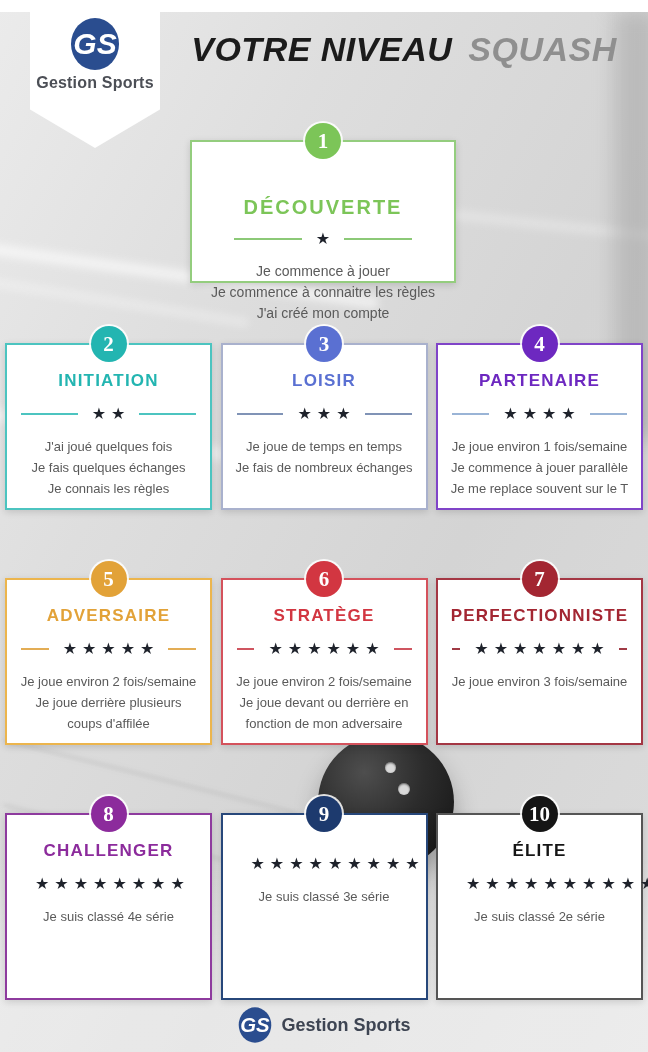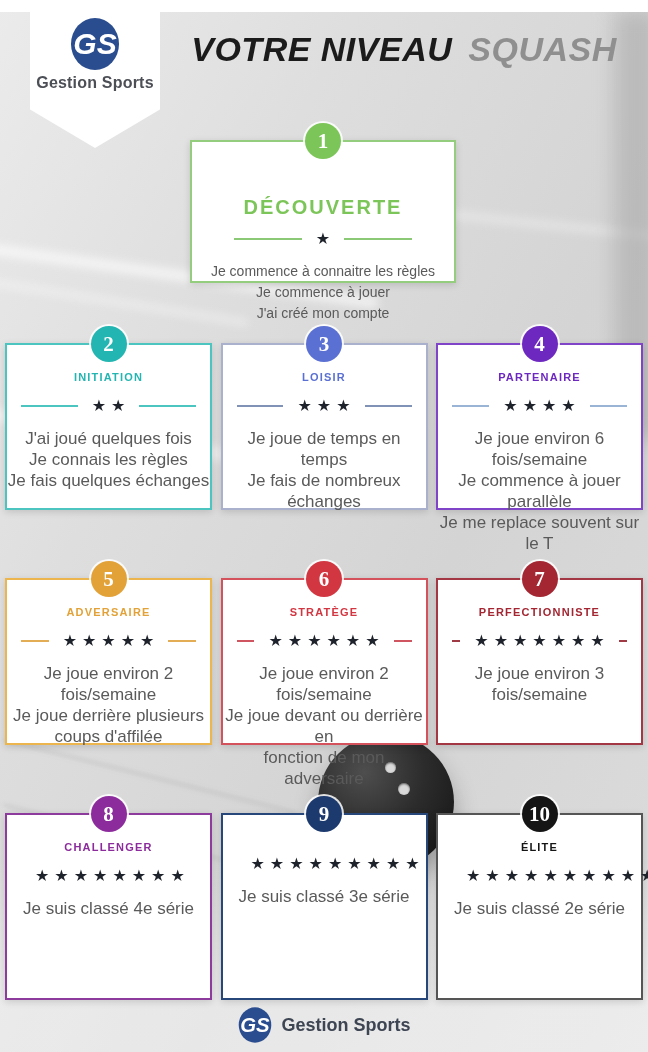--- a/index.html
+++ b/index.html
@@ -74,29 +74,29 @@
   .row4 .card { height:187px; }
 
   .num {
     position:absolute; left:50%; top:-19px; transform:translateX(-50%);
     width:36px; height:36px; border-radius:50%; background:var(--accent,#888);
     box-shadow:0 0 0 2px rgba(255,255,255,.85);
     display:flex; align-items:center; justify-content:center;
   }
   .num span { font-family:"Liberation Serif", serif; font-weight:bold; font-size:21px; color:#ffffff; }
 
-  .ctitle { font-size:11px; font-weight:bold; letter-spacing:1.2px; color:var(--accent,#444); }
+  .ctitle { font-size:17px; font-weight:bold; letter-spacing:1.2px; color:var(--accent,#444); }
   .row1 .ctitle { font-size:20px; letter-spacing:2px;margin-top:32px; }
 
   .stars { display:flex; align-items:center; gap:9px; padding:0 14px; margin-top:13px; }
   .row1 .stars { padding:0 42px; margin-top:10px; }
   .sline { flex:1; height:2px; background:var(--line,transparent); }
   .sglyphs { font-size:16px; letter-spacing:5px; color:#1e222b; white-space:nowrap; text-indent:5px; }
 
-  .desc { margin-top:13px; font-size:17px; line-height:21px; color:#5a5a5a; }
+  .desc { margin-top:13px; font-size:13px; line-height:21px; color:#5a5a5a; }
   .row1 .desc { font-size:14px; }
 
   
   .footer-brand {
     position:absolute; left:0; top:1006px; width:648px; z-index:2;
     display:flex; align-items:center; justify-content:center; gap:8px;
   }
   .footer-brand .brand-text { font-size:18px; font-weight:bold; color:#3d4452; }
 </style>
 </head>
@@ -136,42 +136,42 @@
       <div class="num">
           <span>1</span>
         </div>
       <h2 class="ctitle">DÉCOUVERTE</h2>
       <div class="stars">
           <span class="sline"></span>
           <span class="sglyphs">★</span>
           <span class="sline"></span>
         </div>
       <div class="desc">
+        <div>Je commence à jouer</div>
         <div>Je commence à connaitre les règles</div>
-        <div>Je commence à jouer</div>
         <div>J'ai créé mon compte</div>
       </div>
     </article>
   </section>
 
   <section class="row row2">
     <article class="card" style="--accent: #23b5b1; --border: #4cc4c0; --line: #4cc4c0;">
       <div class="num">
           <span>2</span>
         </div>
       <h2 class="ctitle">INITIATION</h2>
       <div class="stars">
           <span class="sline"></span>
           <span class="sglyphs">★★</span>
           <span class="sline"></span>
         </div>
       <div class="desc">
         <div>J'ai joué quelques fois</div>
+        <div>Je fais quelques échanges</div>
         <div>Je connais les règles</div>
-        <div>Je fais quelques échanges</div>
       </div>
     </article>
     <article class="card" style="--accent: #5a70d2; --border: #a9b1cd; --line: #8093b6;">
       <div class="num">
           <span>3</span>
         </div>
       <h2 class="ctitle">LOISIR</h2>
       <div class="stars">
           <span class="sline"></span>
           <span class="sglyphs">★★★</span>
@@ -186,21 +186,21 @@
       <div class="num">
           <span>4</span>
         </div>
       <h2 class="ctitle">PARTENAIRE</h2>
       <div class="stars">
           <span class="sline"></span>
           <span class="sglyphs">★★★★</span>
           <span class="sline"></span>
         </div>
       <div class="desc">
-        <div>Je joue environ 6 fois/semaine</div>
+        <div>Je joue environ 1 fois/semaine</div>
         <div>Je commence à jouer parallèle</div>
         <div>Je me replace souvent sur le T</div>
       </div>
     </article>
   </section>
 
   <section class="row row3">
     <article class="card" style="--accent: #e2a238; --border: #ecb54d; --line: #e3ad55;">
       <div class="num">
           <span>5</span>

